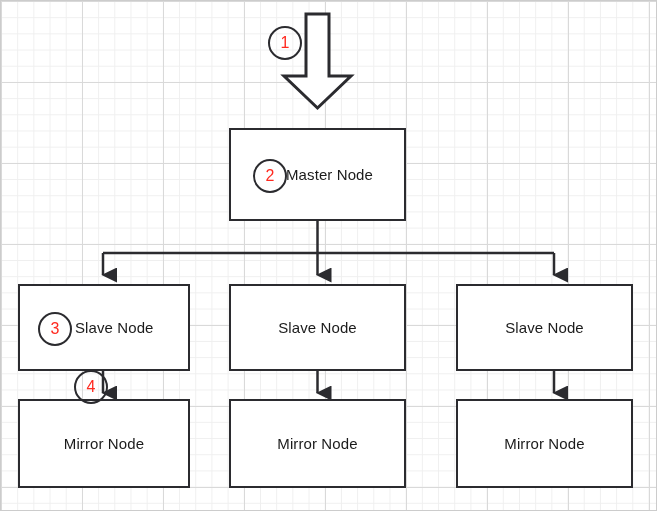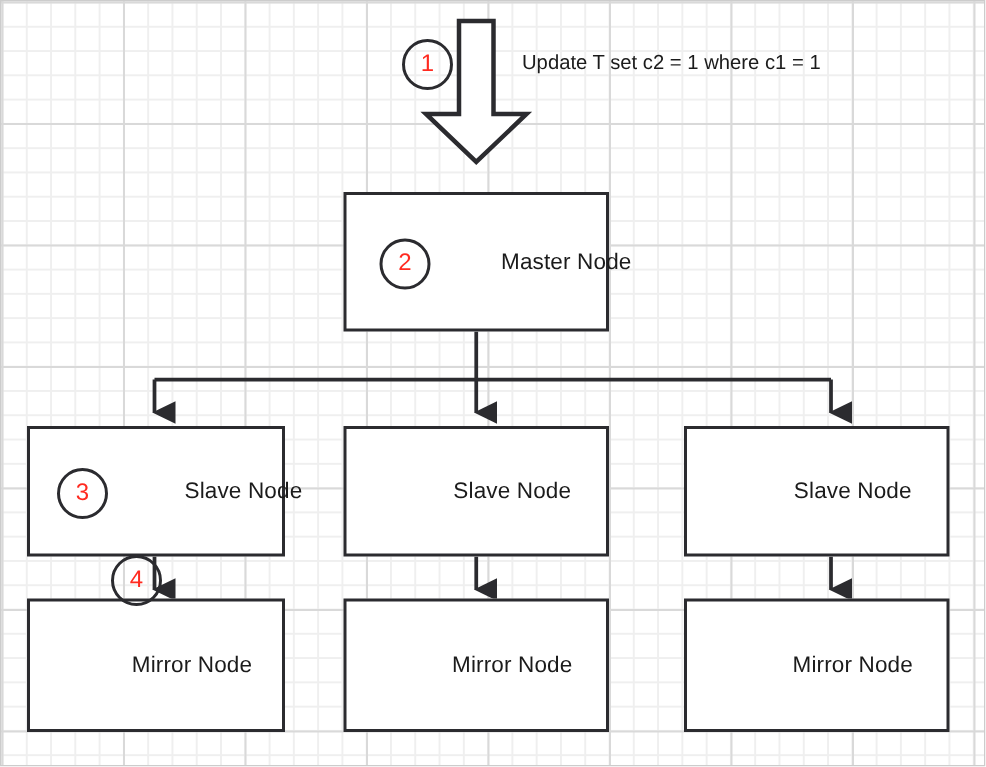--- a/index.html
+++ b/index.html
@@ -31,21 +31,20 @@
     border: 1px solid #cccccc;
   }
   .node {
     position: absolute;
     box-sizing: border-box;
     background: #ffffff;
     border: 2.5px solid #2b2b2f;
     display: flex;
     align-items: center;
     justify-content: center;
-    padding-left: 48px;
   }
   .node-label {
     font-size: 15px;
     color: #1b1b1b;
     letter-spacing: 0.1px;
     white-space: nowrap;
   }
   .node.offset-label {
     justify-content: flex-start;
   }
@@ -117,21 +116,20 @@
 
     <path class="conn" marker-end="url(#arrowhead)" d="M 102 370 L 102 392"></path>
     <path class="conn" marker-end="url(#arrowhead)" d="M 316.5 370 L 316.5 392"></path>
     <path class="conn" marker-end="url(#arrowhead)" d="M 553 370 L 553 392"></path>
   </svg>
 
   <div class="marker" style="left:267px; top:25px;">
     <span>1</span>
   </div>
 
-  <div class="query-text" style="left:347px; top:33px;">Update T set c2 = 1 where c1 = 1</div>
 
   <div class="node offset-label" style="left:228px; top:127px; width:177px; height:93px;">
     <span class="node-label">Master Node</span>
   </div>
   <div class="marker" style="left:252px; top:158px;">
     <span>2</span>
   </div>
 
   <div class="node offset-label" style="left:17px; top:283px; width:172px; height:87px;">
     <span class="node-label">Slave Node</span>

